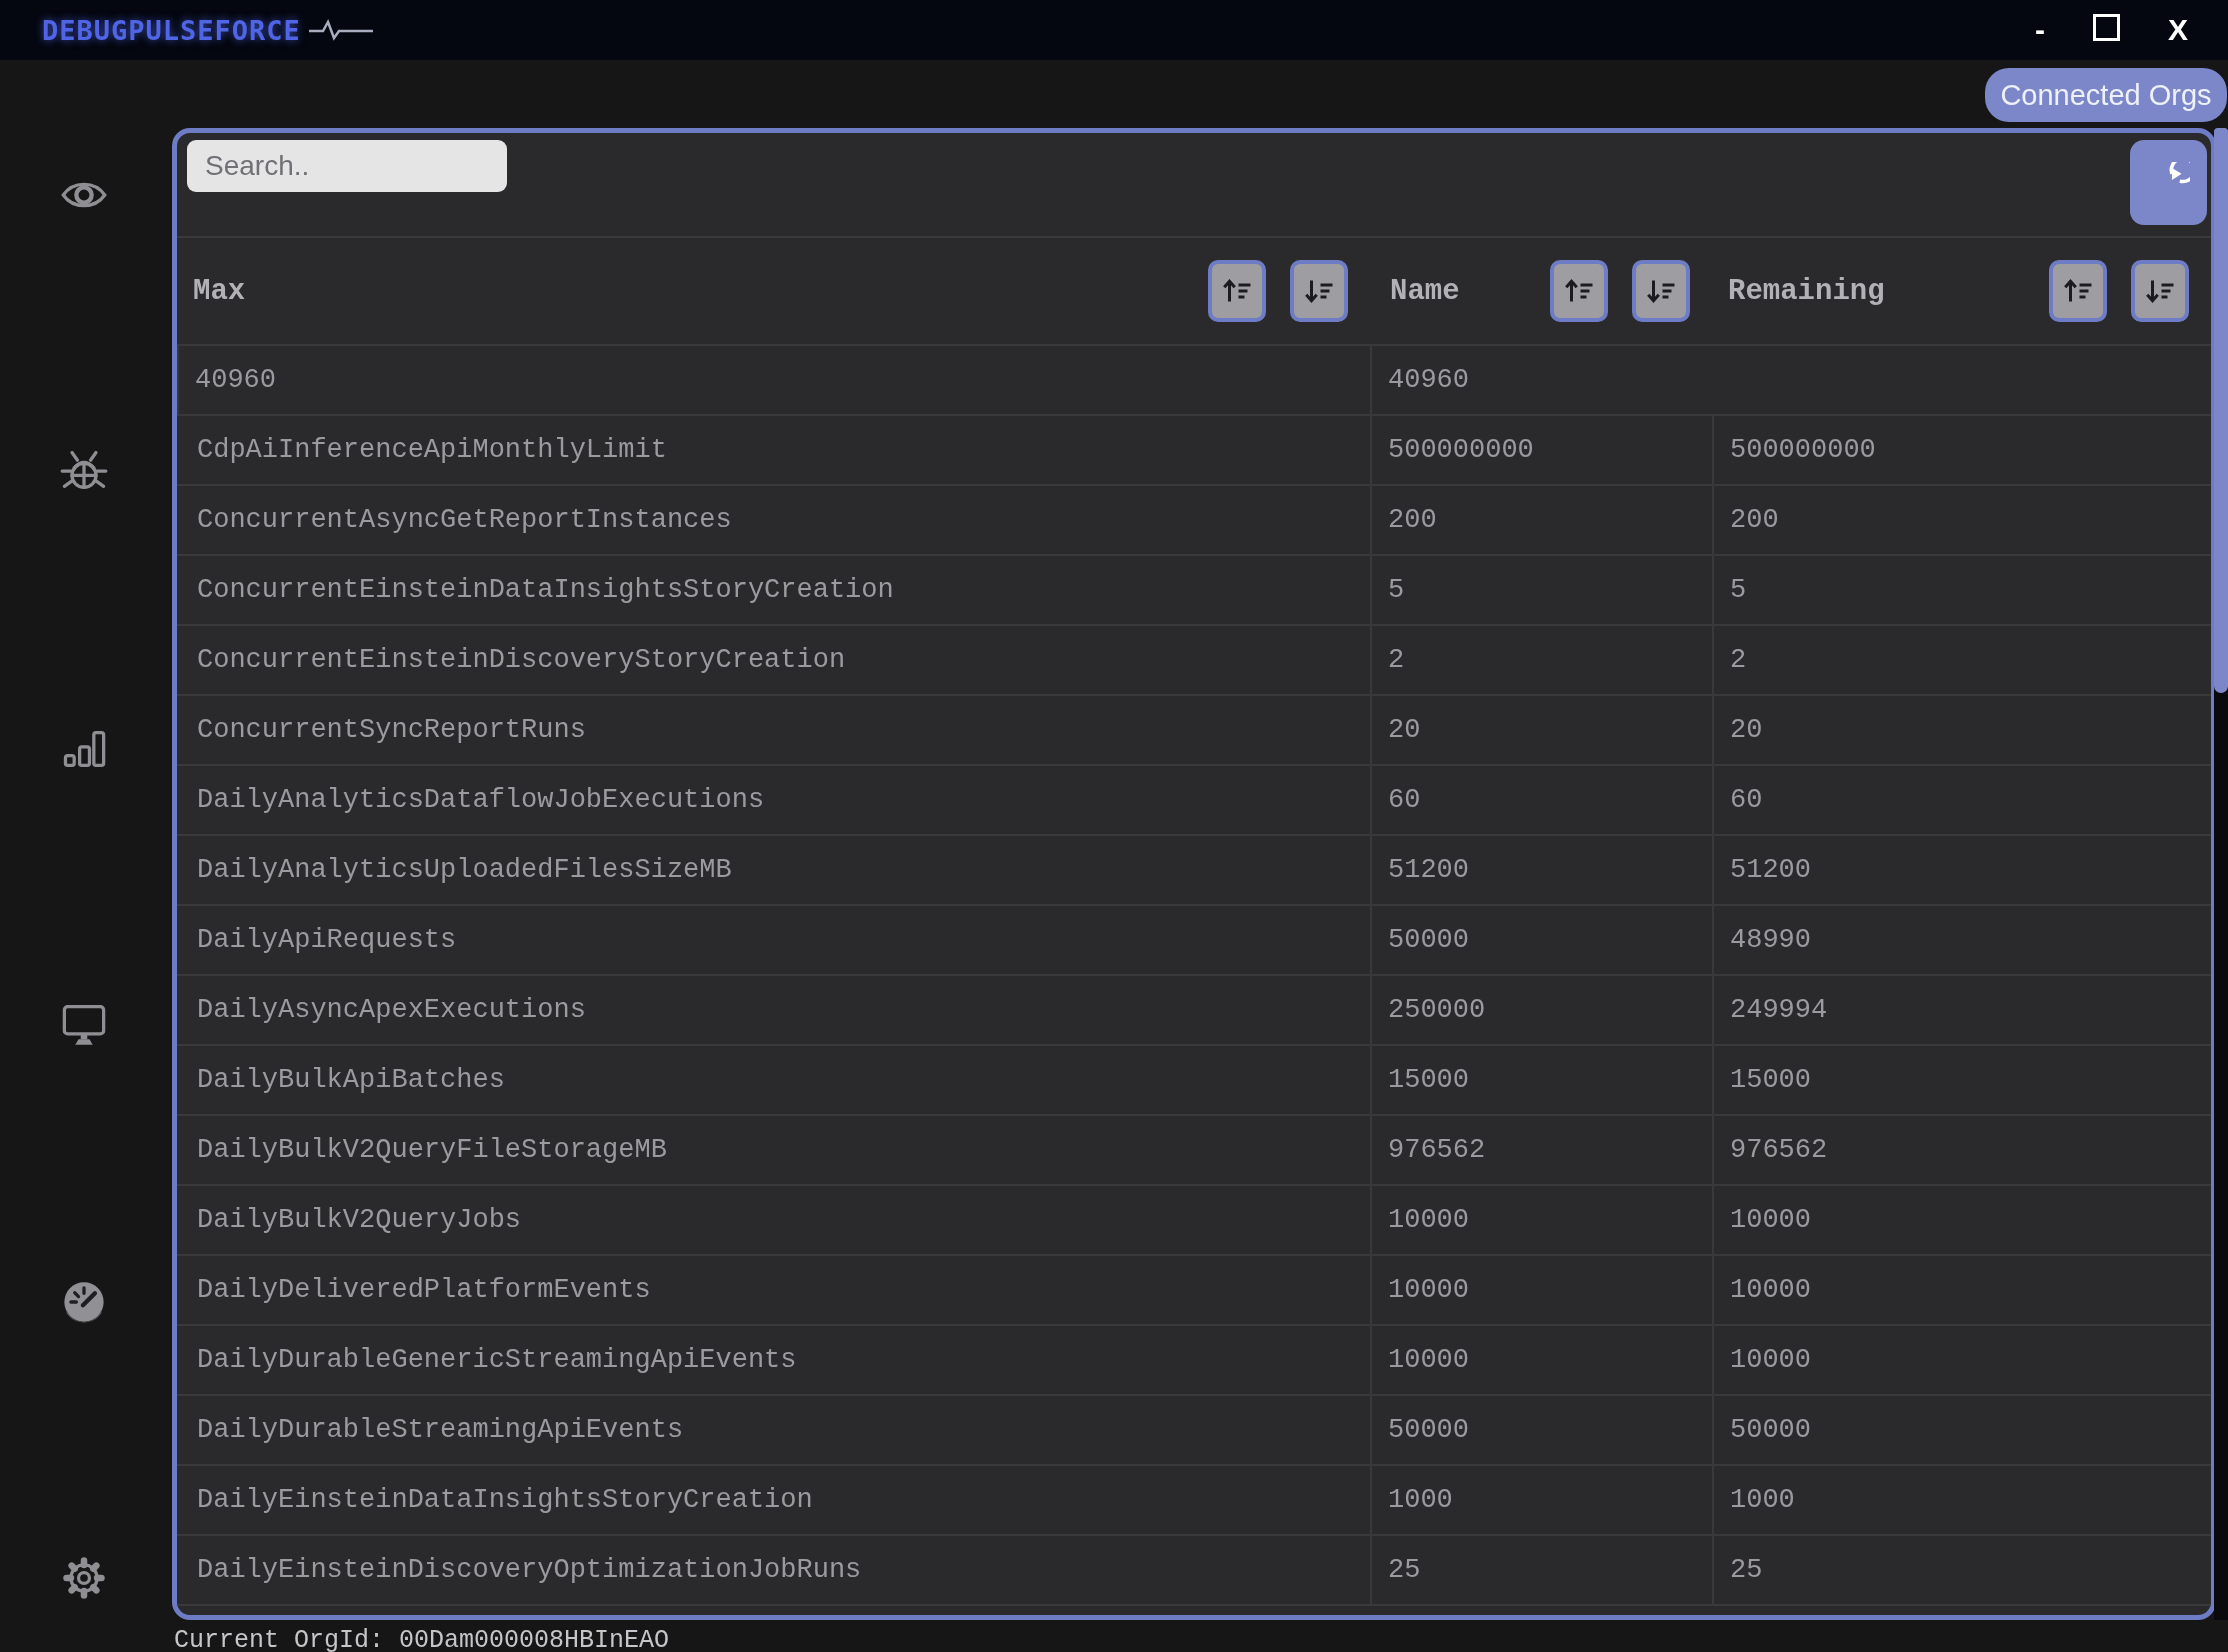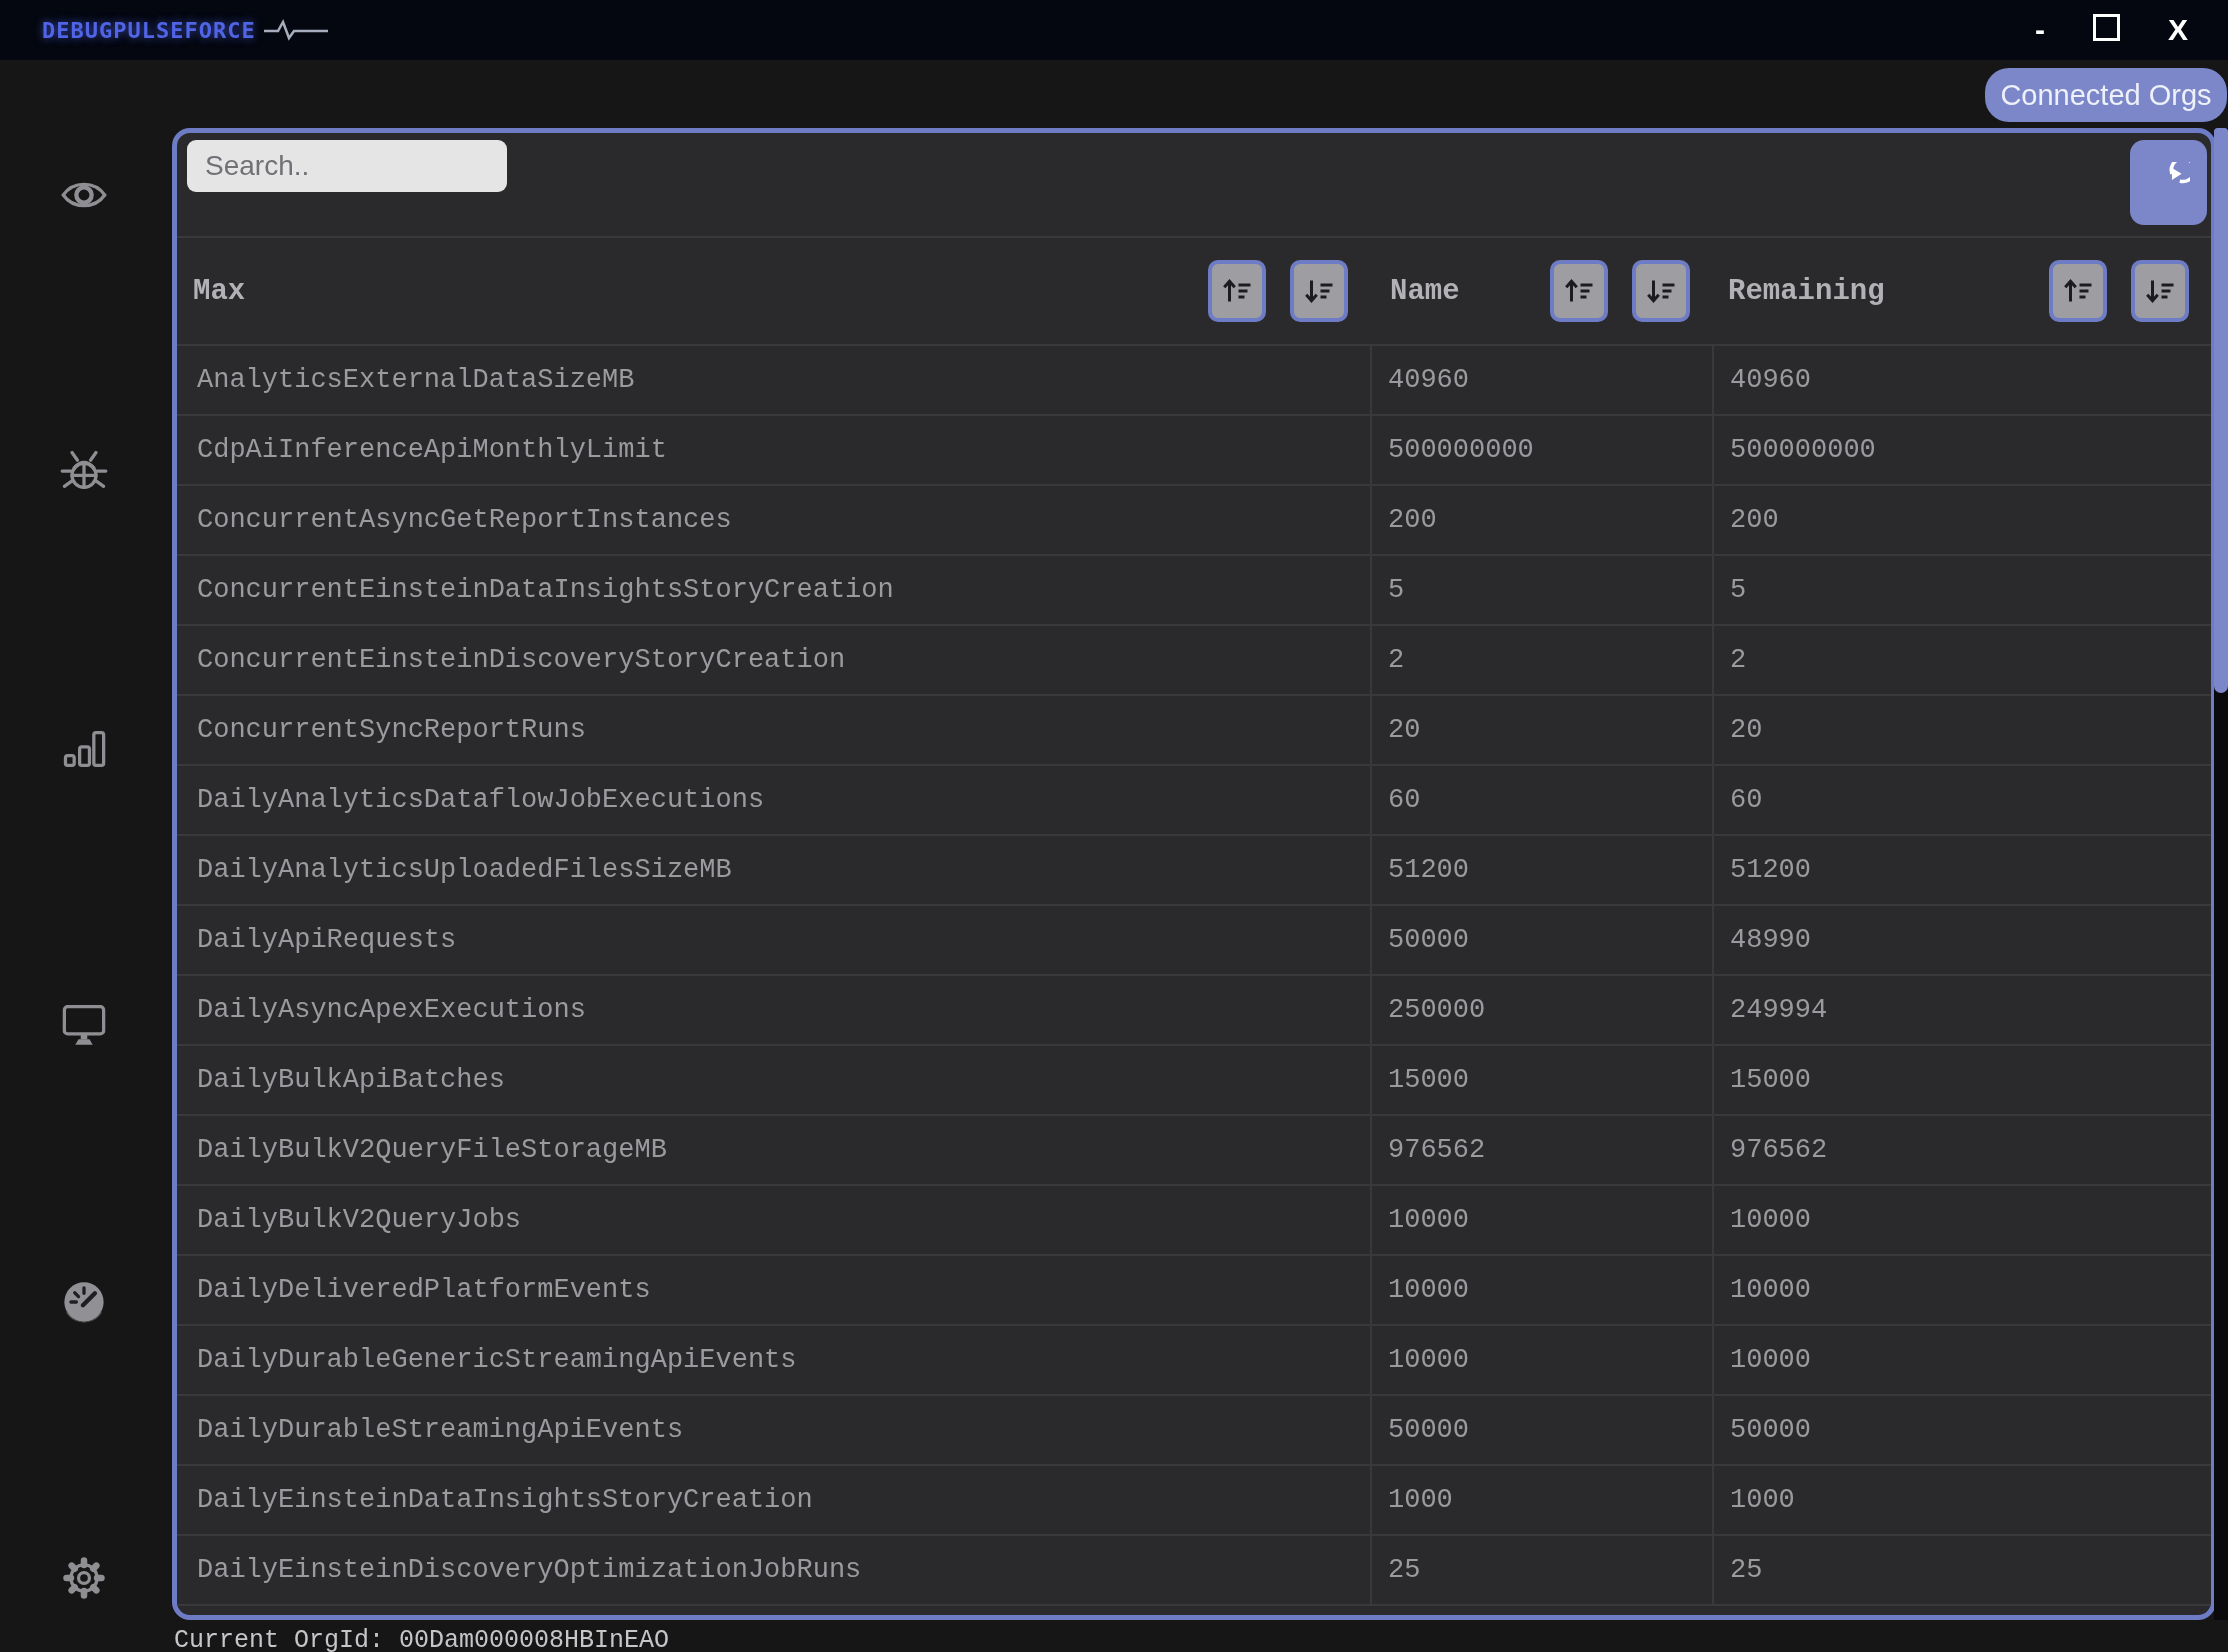--- a/index.html
+++ b/index.html
@@ -4,21 +4,21 @@
 <style>
   html,body{margin:0;padding:0;}
   body{
     width:2228px;height:1652px;overflow:hidden;position:relative;
     background:#161616;font-family:"Liberation Sans",sans-serif;
   }
   
   .titlebar{position:absolute;left:0;top:0;width:2228px;height:60px;background:#04070f;}
   .logo{position:absolute;left:42px;top:0;height:60px;display:flex;align-items:center;gap:8px;}
   .logo-text{
-    font-family:"DejaVu Sans Mono",monospace;font-weight:bold;font-size:22px;
+    font-family:"DejaVu Sans Mono",monospace;font-weight:bold;font-size:27px;
     color:#5065e6;letter-spacing:1px;text-shadow:0 0 9px rgba(80,100,230,.75);
   }
   .win-controls{position:absolute;right:40px;top:0;height:60px;display:flex;align-items:center;gap:48px;}
   .win-btn{color:#ffffff;font-weight:bold;font-size:30px;line-height:1;cursor:default;
     font-family:"Liberation Sans",sans-serif;}
   .max-box{width:21px;height:21px;border:3px solid #ffffff;display:inline-block;}
   
   .connected-orgs{
     position:absolute;left:1985px;top:68px;width:242px;height:54px;background:#7b87c9;
     border-radius:24px;color:#eef0fa;font-size:29px;display:flex;align-items:center;
@@ -270,21 +270,20 @@
                   <path d="M13 12 H19"></path>
                   <path d="M13 16 H17"></path>
                 </g>
               </svg>
           </button>
         </span>
       </div>
     </div>
     <div>
         <div class="trow">
-          <div class="tcell tcell-name">AnalyticsExternalDataSizeMB</div>
           <div class="tcell tcell-max">40960</div>
           <div class="tcell tcell-remaining">40960</div>
         </div>
         <div class="trow">
           <div class="tcell tcell-name">CdpAiInferenceApiMonthlyLimit</div>
           <div class="tcell tcell-max">500000000</div>
           <div class="tcell tcell-remaining">500000000</div>
         </div>
         <div class="trow">
           <div class="tcell tcell-name">ConcurrentAsyncGetReportInstances</div>

